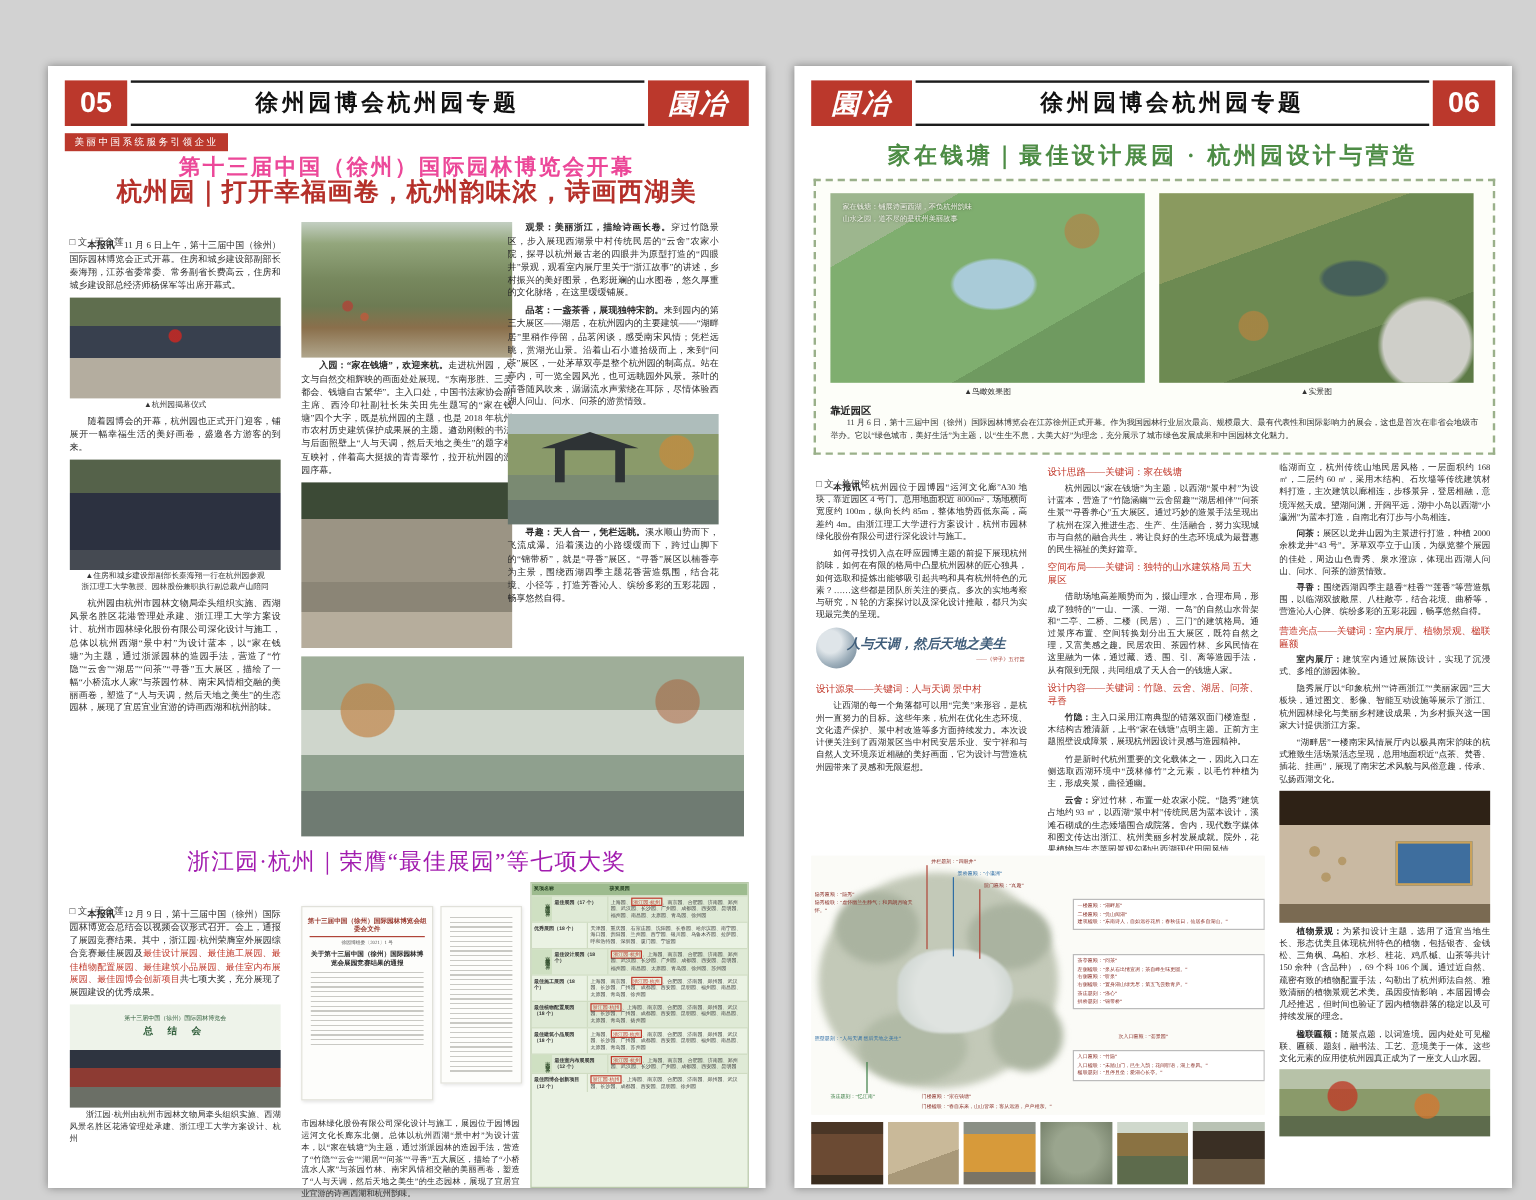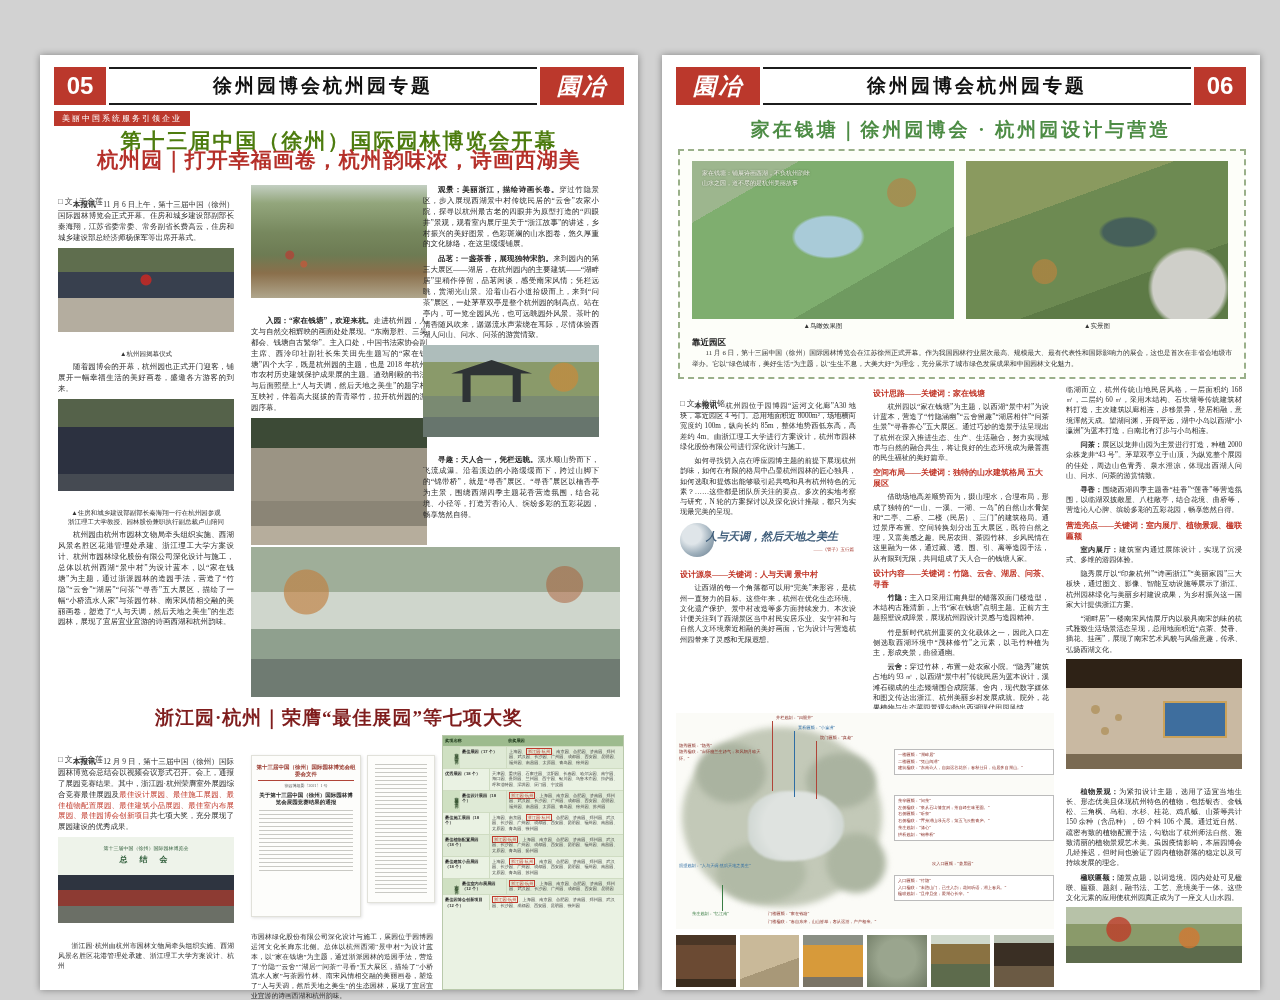--- a/index.html
+++ b/index.html
@@ -11,36 +11,36 @@
   
   .hdr{position:absolute;top:12px;left:14px;width:570px;height:38px;display:flex;align-items:stretch;gap:3px;}
   .redbox{background:#bb382c;color:#fff;display:flex;align-items:center;justify-content:center;}
   .pgnum{width:52px;font-family:"Liberation Sans",sans-serif;font-size:24px;font-weight:bold;}
   .masthead{width:84px;font-size:23px;font-weight:bold;font-style:italic;letter-spacing:2px;}
   .hdr-mid{flex:1;border-top:2px solid #1c1c1c;border-bottom:2px solid #1c1c1c;display:flex;align-items:center;justify-content:center;}
   .hdr-title{font-size:19px;font-weight:bold;letter-spacing:3px;color:#111;}
   .tag{position:absolute;top:56px;left:14px;background:#bb382c;color:#fff;font-size:8px;
     letter-spacing:2px;padding:2px 8px;font-family:"Liberation Sans",sans-serif;}
   
-  .kicker{position:absolute;top:72px;left:0;width:100%;text-align:center;font-size:21px;font-weight:bold;color:#4d7c0f;letter-spacing:2px;}
+  .kicker{position:absolute;top:72px;left:0;width:100%;text-align:center;font-size:18px;font-weight:bold;color:#ec4899;letter-spacing:2px;}
   .headline1{position:absolute;top:91px;left:0;width:100%;text-align:center;font-size:21px;font-weight:bold;color:#b5302a;letter-spacing:1px;}
-  .headline2{position:absolute;top:650px;left:0;width:100%;text-align:center;font-size:19px;font-weight:bold;color:#7f1d1d;letter-spacing:1px;}
+  .headline2{position:absolute;top:650px;left:0;width:100%;text-align:center;font-size:19px;font-weight:normal;color:#a21caf;letter-spacing:1px;}
   .headline-green{position:absolute;top:62px;left:0;width:100%;text-align:center;font-size:19px;font-weight:bold;color:#4d8c45;letter-spacing:3px;}
   .byline{font-size:8px;color:#444;border-bottom:1px solid #999;padding-bottom:3px;margin-bottom:4px;}
   
   .col{position:absolute;overflow:hidden;}
   .c75 .p{font-size:7.5px;line-height:1.45;}
   .c72 .p{font-size:7.2px;line-height:1.42;}
   .p{text-align:justify;text-indent:2em;margin:0 0 4px 0;}
   .lead{font-weight:bold;}
-  .rh{font-size:8px;font-weight:bold;color:#c13527;margin:3px 0 3px 0;}
+  .rh{font-size:8px;font-weight:normal;color:#c13527;margin:3px 0 3px 0;}
   .cap{font-size:6.5px;color:#333;text-align:center;line-height:1.35;margin:2px 0 4px 0;}
   .red{color:#c0392b;}
   
-  .ph{width:100%;margin:0 0 18px 0;position:relative;overflow:hidden;}
+  .ph{width:100%;margin:0 0 2px 0;position:relative;overflow:hidden;}
   .ph-pav{height:113px;background:
     radial-gradient(circle at 22% 62%, rgba(168,74,58,.9) 0 4px, transparent 5px),
     radial-gradient(circle at 30% 70%, rgba(190,90,60,.8) 0 3px, transparent 4px),
     linear-gradient(180deg,#c3cfc2 0%,#93a67c 16%,#77885e 42%,#6d7b53 62%,#8a6f4b 78%,#b0a68c 100%);}
   .ph-ribbon{height:84px;background:
     radial-gradient(circle at 50% 38%, rgba(200,40,35,.85) 0 5px, transparent 6px),
     linear-gradient(180deg,#5f6e4e 0 28%,#38404e 28% 60%,#b4ad9f 60% 100%);}
   .ph-officials{height:92px;background:
     linear-gradient(180deg,#55624a 0 30%,#2c3140 30% 82%,#454a52 82% 100%);}
   .ph-stonewall{height:138px;background:
@@ -250,21 +250,21 @@
 
 <div class="page" id="page06">
   <div class="hdr">
     <div class="redbox masthead">園冶</div>
     <div class="hdr-mid">
       <span class="hdr-title">徐州园博会杭州园专题</span>
     </div>
     <div class="redbox pgnum">06</div>
   </div>
 
-  <div class="headline-green">家在钱塘｜徐州园博会 · 杭州园设计与营造</div>
+  <div class="headline-green">家在钱塘｜最佳设计展园 · 杭州园设计与营造</div>
 
   <div class="hero">
     <div class="hero-ph hero-left">
       <div class="hero-ov"><span>家在钱塘：铺展诗画西湖，不负杭州韵味</span><br><span>山水之园，道不尽的是杭州美丽故事</span></div>
     </div>
     <div class="hero-ph hero-right"></div>
     <div class="hero-cap" style="left:12px;">▲鸟瞰效果图</div>
     <div class="hero-cap" style="left:286px;">▲实景图</div>
     <div class="bg-label">靠近园区</div>
     <div class="bg-text">11 月 6 日，第十三届中国（徐州）国际园林博览会在江苏徐州正式开幕。作为我国园林行业层次最高、规模最大、最有代表性和国际影响力的展会，这也是首次在非省会地级市举办。它以“绿色城市，美好生活”为主题，以“生生不息，大美大好”为理念，充分展示了城市绿色发展成果和中国园林文化魅力。</div>

